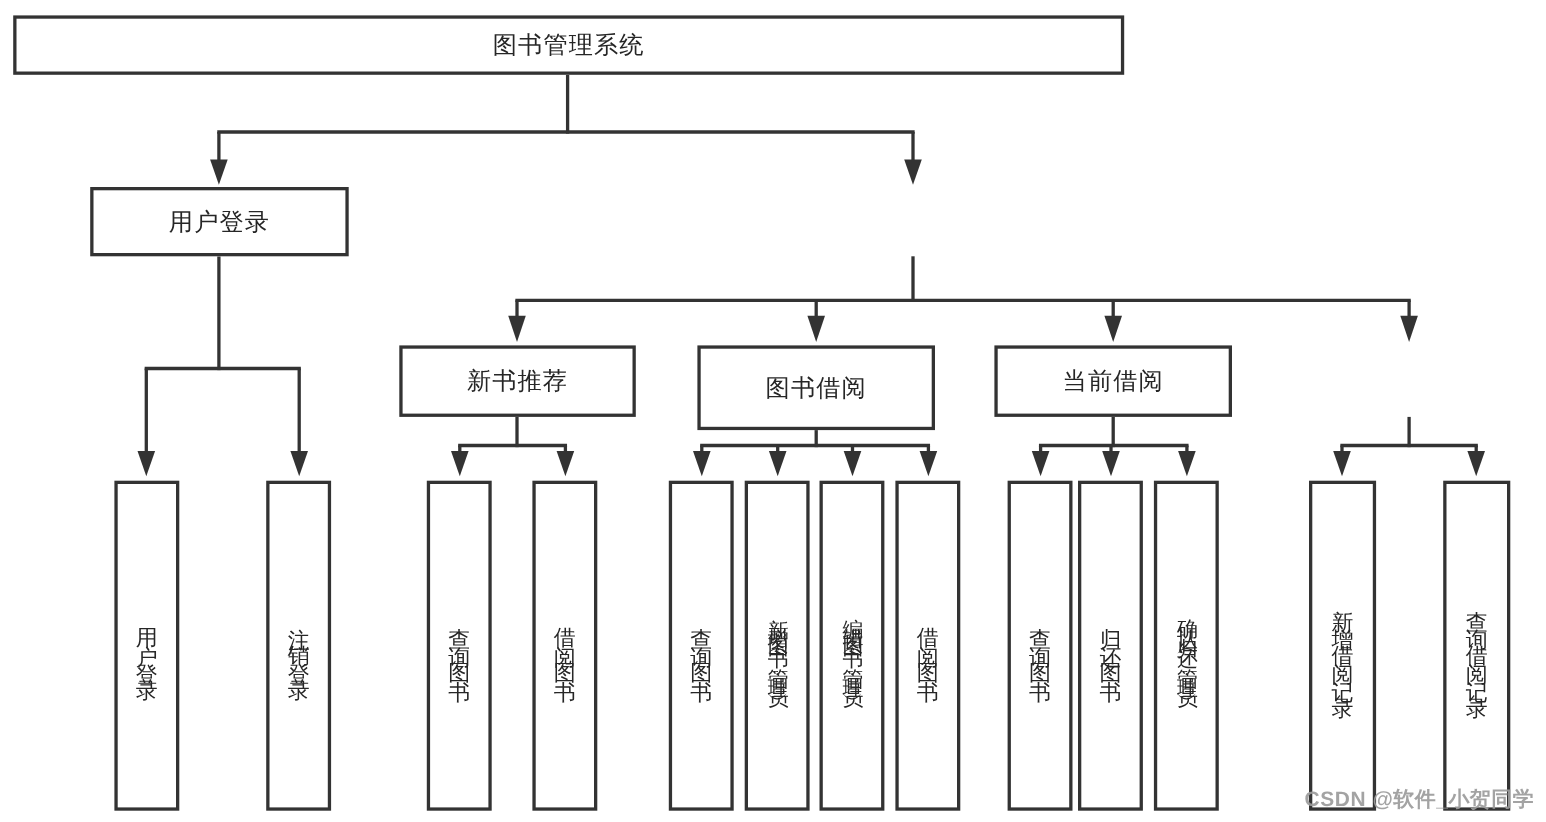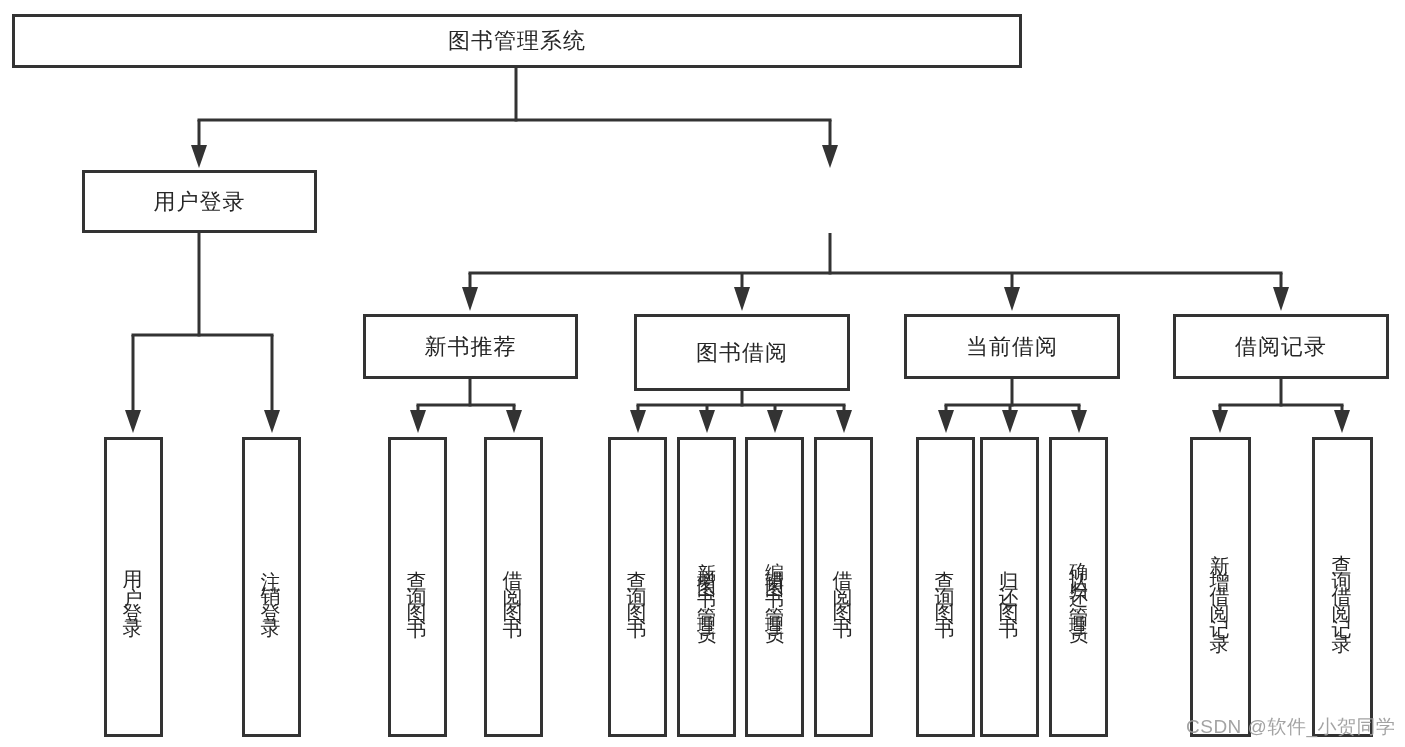--- a/index.html
+++ b/index.html
@@ -42,20 +42,21 @@
   }
   .watermark{
     position:absolute;
     left:1186px;top:714px;
     z-index:5;
     font-size:19px;
     color:var(--watermark);
     opacity:.92;
     white-space:nowrap;
     letter-spacing:0.5px;
+    font-weight:bold;
   }
 </style>
 </head>
 <body>
 
 <div class="canvas">
 
   <svg class="connectors" viewBox="0 0 1405 747">
 
     <line x1="516" y1="68" x2="516" y2="121.5"></line>
@@ -116,21 +117,20 @@
       <polygon points="1334,410 1350,410 1342,433"></polygon>
   </svg>
 
   <div class="box" style="left:12px;top:14px;width:1010px;height:54px">图书管理系统</div>
 
   <div class="box" style="left:82px;top:170px;width:235px;height:63px">用户登录</div>
 
   <div class="box" style="left:363px;top:314px;width:215px;height:65px">新书推荐</div>
   <div class="box" style="left:634px;top:314px;width:216px;height:77px">图书借阅</div>
   <div class="box" style="left:904px;top:314px;width:216px;height:65px">当前借阅</div>
-  <div class="box" style="left:1173px;top:314px;width:216px;height:65px">借阅记录</div>
 
   <div class="box leaf" style="left:104px;top:437px;width:59px;height:300px">用户登录</div>
   <div class="box leaf" style="left:242px;top:437px;width:59px;height:300px">注销登录</div>
   <div class="box leaf" style="left:388px;top:437px;width:59px;height:300px">查询图书</div>
   <div class="box leaf" style="left:484px;top:437px;width:59px;height:300px">借阅图书</div>
   <div class="box leaf" style="left:608px;top:437px;width:59px;height:300px">查询图书</div>
   <div class="box leaf leaf--long" style="left:677px;top:437px;width:59px;height:300px">新增图书（管理员）</div>
   <div class="box leaf leaf--long" style="left:745px;top:437px;width:59px;height:300px">编辑图书（管理员）</div>
   <div class="box leaf" style="left:814px;top:437px;width:59px;height:300px">借阅图书</div>
   <div class="box leaf" style="left:916px;top:437px;width:59px;height:300px">查询图书</div>

